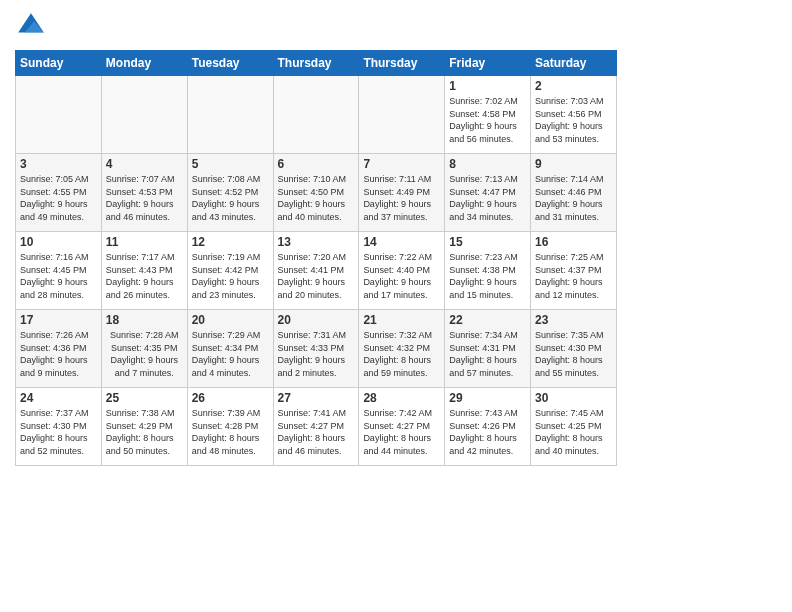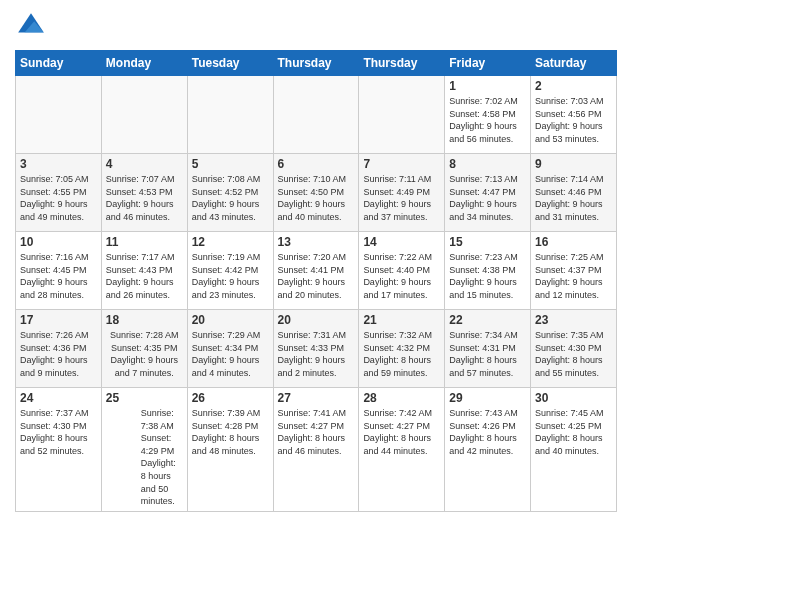--- a/index.html
+++ b/index.html
@@ -291,21 +291,21 @@
         </tr>
         <tr>
           <td style="background: rgb(255, 255, 255);">
             <span class="day-number">24</span>
             <div class="day-info" style="white-space: pre-line;">Sunrise: 7:37 AM
 Sunset: 4:30 PM
 Daylight: 8 hours and 52 minutes.</div>
           </td>
           <td style="background: rgb(255, 255, 255);">
             <span class="day-number">25</span>
-            <div class="day-info" style="white-space: pre-line; margin-left: 35px;">Sunrise: 7:38 AM
+            <div class="day-info" style="white-space: pre-line;">Sunrise: 7:38 AM
 Sunset: 4:29 PM
 Daylight: 8 hours and 50 minutes.</div>
           </td>
           <td style="background: rgb(255, 255, 255);">
             <span class="day-number">26</span>
             <div class="day-info" style="white-space: pre-line;">Sunrise: 7:39 AM
 Sunset: 4:28 PM
 Daylight: 8 hours and 48 minutes.</div>
           </td>
           <td style="background: rgb(255, 255, 255);">

